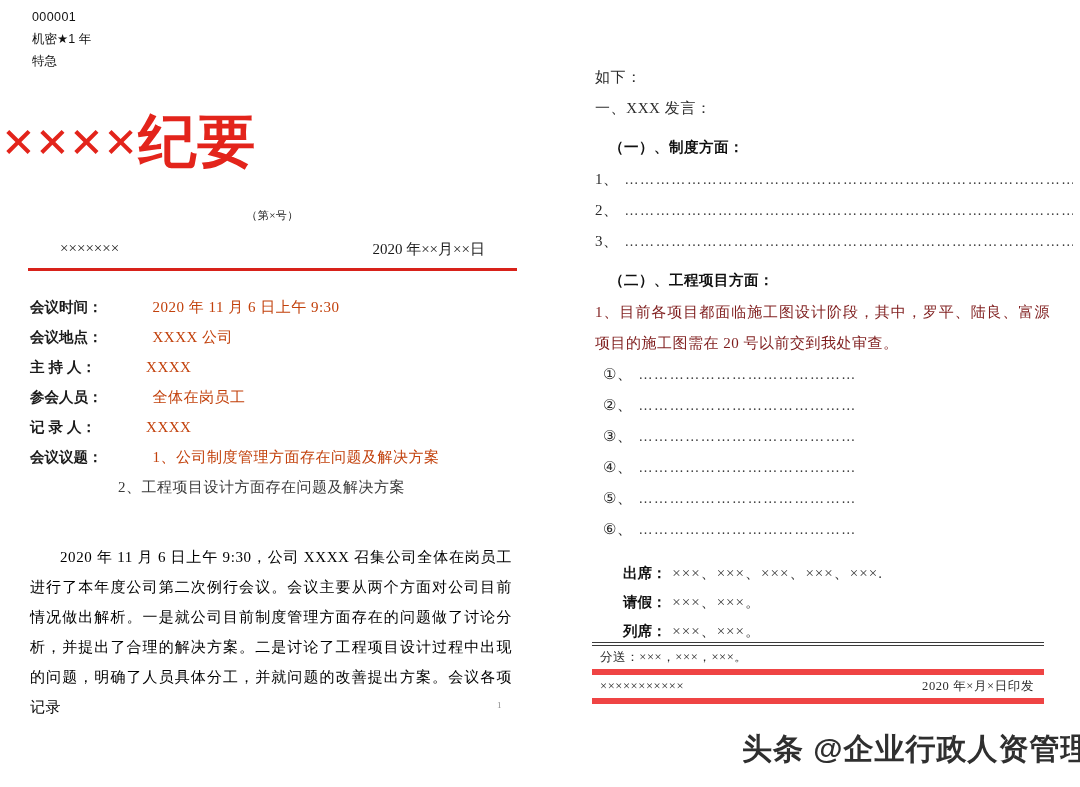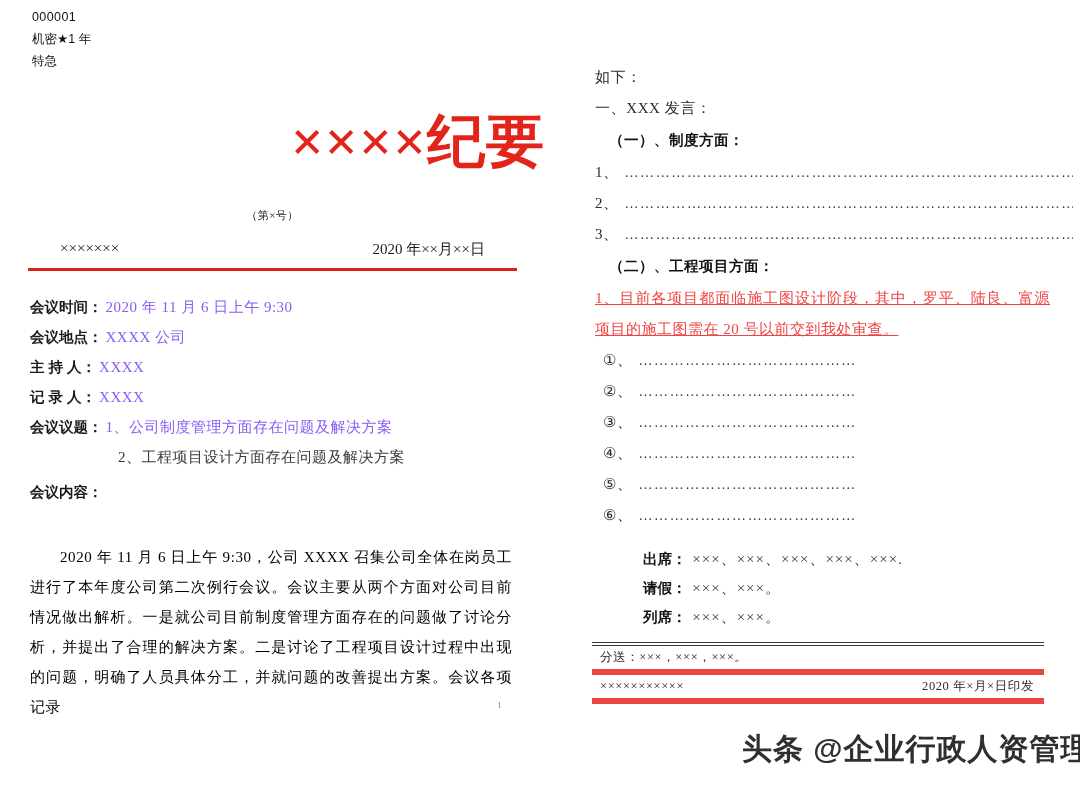--- a/index.html
+++ b/index.html
@@ -32,23 +32,23 @@
     font-size: 12.5px;
     line-height: 22px;
     color: #111;
   }
   .class-header div { white-space: nowrap; }
   .class-serial { letter-spacing: 0.4px; }
 
   
   .doc-title {
     position: absolute;
-    left: 16px; right: 0;
+    left: 2px; right: 0;
     top: 108px;
-    text-align: right;
+    text-align: left;
     color: #e3241b;
     font-family: "Liberation Serif", "DejaVu Serif", serif;
     font-weight: bold;
     font-size: 58px;
     letter-spacing: 1px;
     line-height: 68px;
   }
   .doc-number {
     position: absolute;
     left: 0; right: 0;
@@ -81,30 +81,31 @@
     left: 30px;
     top: 292px;
     right: 30px;
   }
   .meta-row {
     display: flex;
     align-items: flex-start;
     line-height: 30px;
     font-size: 15px;
     white-space: nowrap;
+    gap: 40px;
   }
   .meta-label {
     font-weight: bold;
     font-family: "Liberation Sans", "DejaVu Sans", sans-serif;
     font-size: 14.5px;
     flex: 0 0 auto;
   }
   .meta-value {
-    margin-left: 3px;
-    color: #8b5cf6;
+    margin-left: 10px;
+    color: #c2410c;
     letter-spacing: 0.5px;
   }
   .meta-sub {
     padding-left: 88px;
     line-height: 30px;
     font-size: 15px;
     color: #3a3a3a;
     letter-spacing: 0.5px;
     white-space: nowrap;
   }
@@ -153,20 +154,21 @@
     white-space: nowrap;
   }
   .r-head-bold {
     font-weight: bold;
     font-family: "Liberation Sans", "DejaVu Sans", sans-serif;
     font-size: 14.5px;
     line-height: 33px;
     padding-left: 14px;
     letter-spacing: 0.5px;
     color: #111;
+    margin-top: 7px;
   }
   .dot-item {
     display: flex;
     align-items: baseline;
     line-height: 31px;
     font-size: 15px;
     color: #2b2b2b;
   }
   .dot-item .num {
     flex: 0 0 auto;
@@ -181,41 +183,39 @@
     font-size: 14px;
     color: #3a3a3a;
   }
   .dot-item.wide .dots { width: 448px; }
   .dot-item.narrow { padding-left: 8px; }
   .dot-item.narrow .dots { width: 248px; }
   .r-para {
     font-size: 15px;
     line-height: 31px;
     letter-spacing: 0.5px;
-    color: #ef4444;
+    color: #7f1d1d;
     text-align: justify;
-    text-decoration: underline;
   }
 
   
   .attend {
     margin-top: 14px;
     padding-left: 28px;
   }
   .attend-row {
     line-height: 29px;
     font-size: 15px;
     white-space: nowrap;
   }
   .attend-label {
     font-weight: bold;
     font-family: "Liberation Sans", "DejaVu Sans", sans-serif;
     font-size: 14.5px;
     color: #111;
-    margin-left: 20px;
   }
   .attend-value {
     color: #3a3a3a;
     letter-spacing: 1px;
     margin-left: 2px;
   }
 
   
   .dist-table {
     position: absolute;
@@ -287,29 +287,32 @@
     </div>
     <div class="meta-row">
       <span class="meta-label">会议地点：</span>
       <span class="meta-value">XXXX 公司</span>
     </div>
     <div class="meta-row">
       <span class="meta-label">主 持 人：</span>
       <span class="meta-value">XXXX</span>
     </div>
     <div class="meta-row">
+      <span class="meta-label">参会人员：</span>
+      <span class="meta-value">全体在岗员工</span>
+    </div>
+    <div class="meta-row">
       <span class="meta-label">记 录 人：</span>
       <span class="meta-value">XXXX</span>
     </div>
     <div class="meta-row">
       <span class="meta-label">会议议题：</span>
       <span class="meta-value">1、公司制度管理方面存在问题及解决方案</span>
     </div>
     <div class="meta-sub">2、工程项目设计方面存在问题及解决方案</div>
-    <div class="meta-section">会议内容：</div>
   </div>
 
   <div class="body-para">2020 年 11 月 6 日上午 9:30，公司 XXXX 召集公司全体在岗员工进行了本年度公司第二次例行会议。会议主要从两个方面对公司目前情况做出解析。一是就公司目前制度管理方面存在的问题做了讨论分析，并提出了合理的解决方案。二是讨论了工程项目设计过程中出现的问题，明确了人员具体分工，并就问题的改善提出方案。会议各项记录</div>
 
   <div class="page-num page-num-left">1</div>
 </div>
 
 <div class="page page-right">
 
   <div class="r-content">

